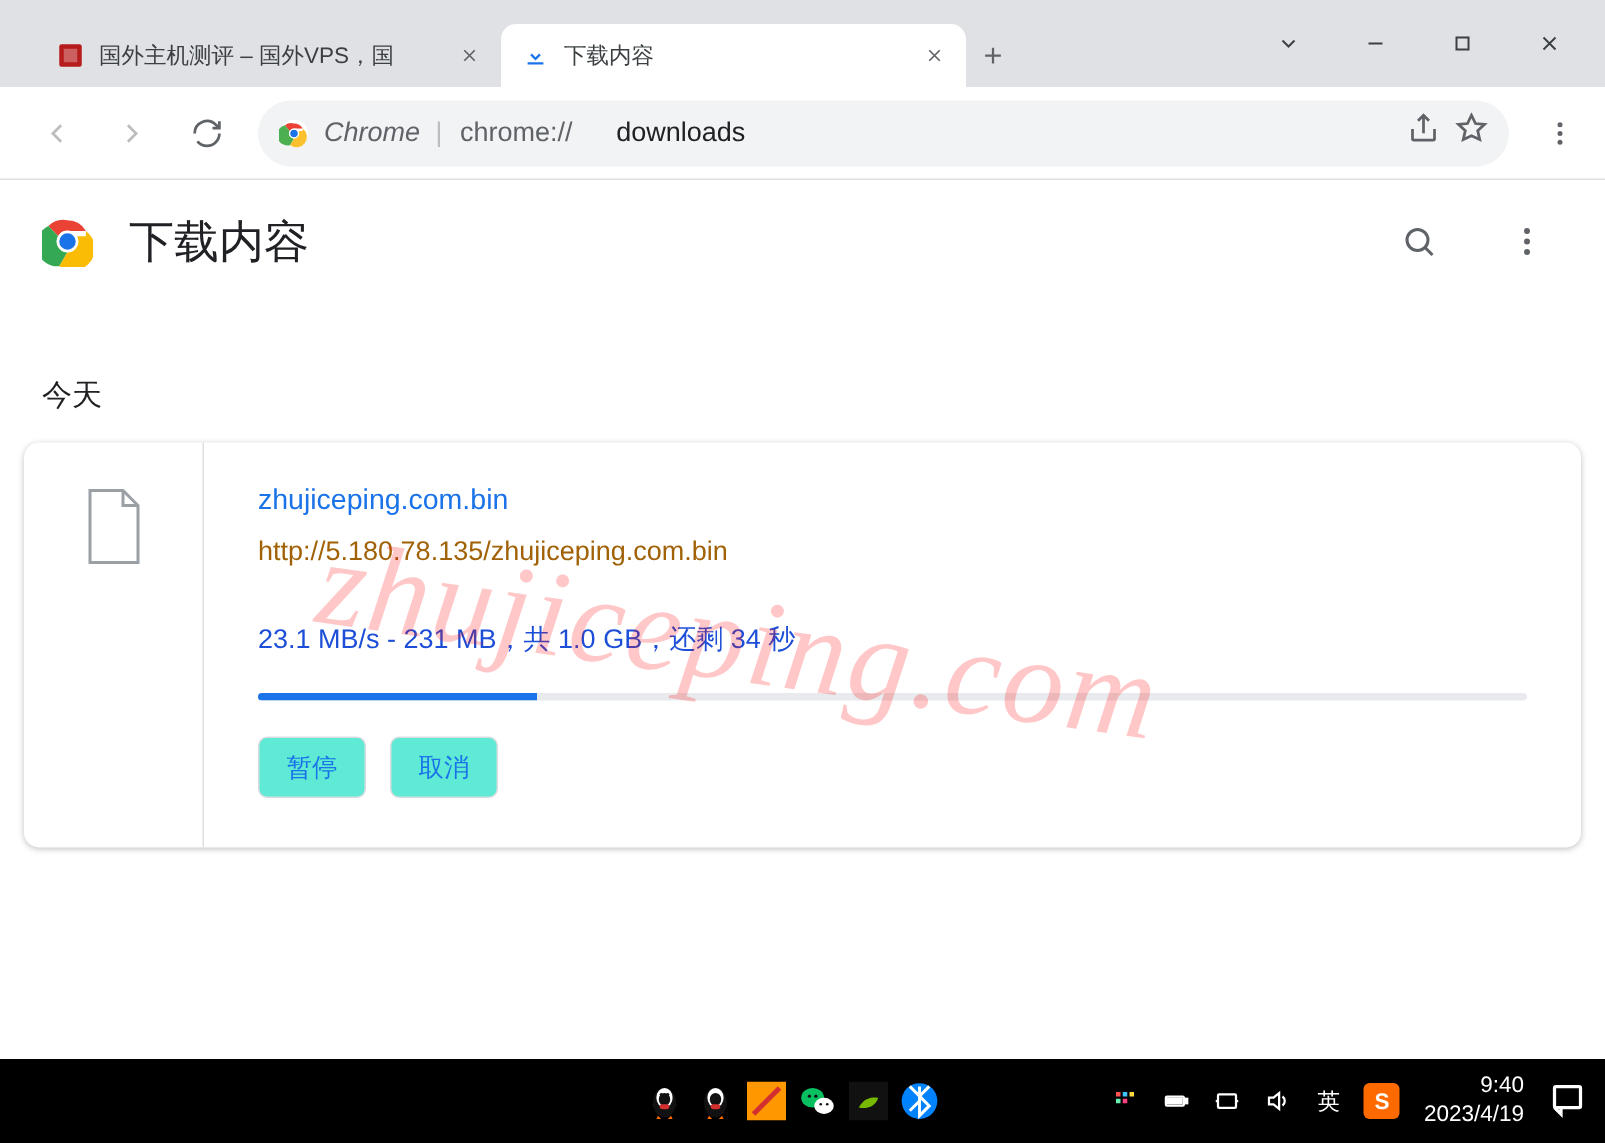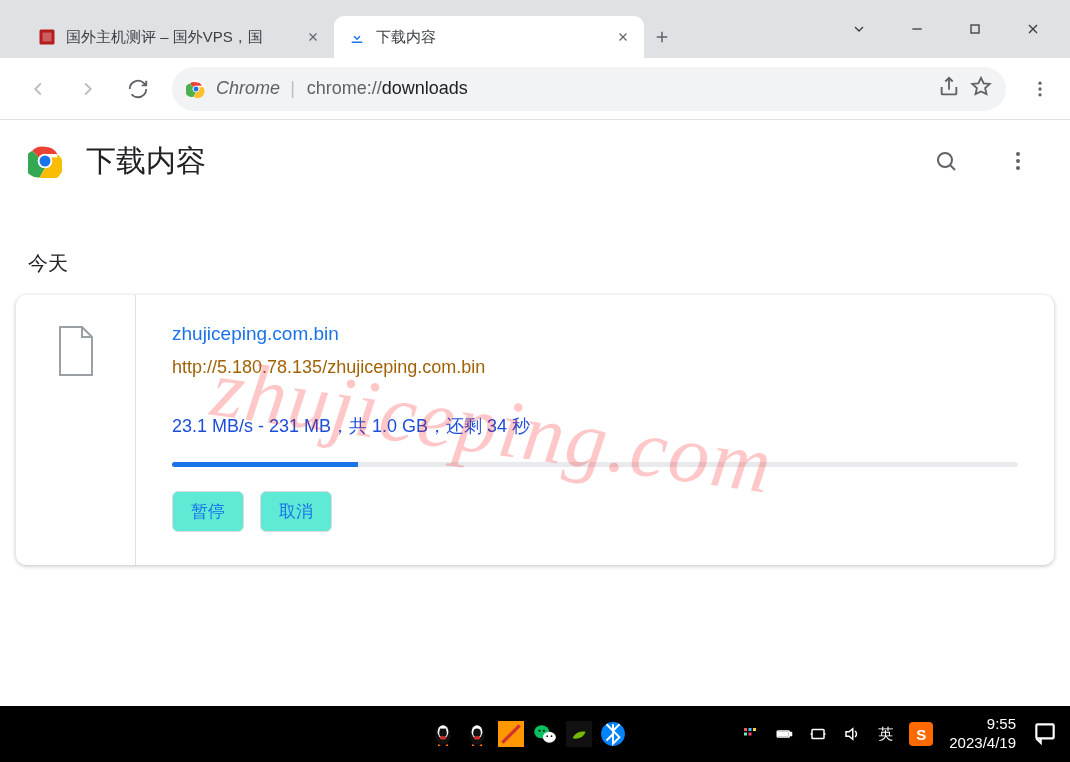--- a/index.html
+++ b/index.html
@@ -24,21 +24,21 @@
 
   
   .toolbar { height:62px; background:#fff; display:flex; align-items:center; padding:0 8px 0 16px; gap:6px; border-bottom:1px solid #e0e0e0; }
   .tb-btn { width:44px; height:44px; display:flex; align-items:center; justify-content:center; color:#5f6368; border-radius:50%; }
   .tb-btn.disabled { color:#bdbdbd; }
   .tb-btn svg { width:22px; height:22px; }
   .omnibox { flex:1; height:44px; background:#f1f3f4; border-radius:22px; display:flex; align-items:center; padding:0 14px; gap:12px; margin:0 6px; }
   .site-chip { display:flex; align-items:center; gap:10px; color:#5f6368; font-size:18px;font-style:italic; }
   .site-chip .sep { color:#bdbdbd; }
   .url { font-size:18px; color:#5f6368; flex:1; }
-  .url .bold { color:#202124; }
+  .url .bold { color:#202124;margin-left:29px; }
   .omni-actions { display:flex; align-items:center; gap:10px; }
   .omni-actions svg { width:22px; height:22px; color:#5f6368; }
   .menu-btn { width:44px; height:44px; display:flex; align-items:center; justify-content:center; color:#5f6368; }
   .menu-btn svg { width:20px; height:20px; }
 
   
   .page { flex:1; background:#fff; display:flex; flex-direction:column; overflow:hidden; }
   .page-header { height:82px; display:flex; align-items:center; padding:0 28px; gap:24px; }
   .chrome-logo { width:34px; height:34px; }
   .page-title { font-size:30px; font-weight:400; color:#202124; }
@@ -327,21 +327,21 @@
       <div class="ti">
           <svg viewBox="0 0 24 24" fill="none" stroke="#fff" stroke-width="2">
             <path d="M4 9v6h4l5 4V5L8 9H4z"></path>
             <path d="M16 8a5 5 0 0 1 0 8"></path>
           </svg>
         </div>
     </div>
     <span class="lang-badge">英</span>
     <div class="sogou">S</div>
     <div class="clock">
-      <span>9:55</span>
+      <span>9:40</span>
       <span>2023/4/19</span>
     </div>
     <div class="ti" style="width:26px;"><svg viewBox="0 0 24 24" fill="none" stroke="#fff" stroke-width="2">
           <rect x="4" y="4" width="16" height="13" rx="1"></rect>
           <path d="M4 17l4 4v-4"></path>
         </svg></div>
   </div>
 </div>
 
 </body></html>

